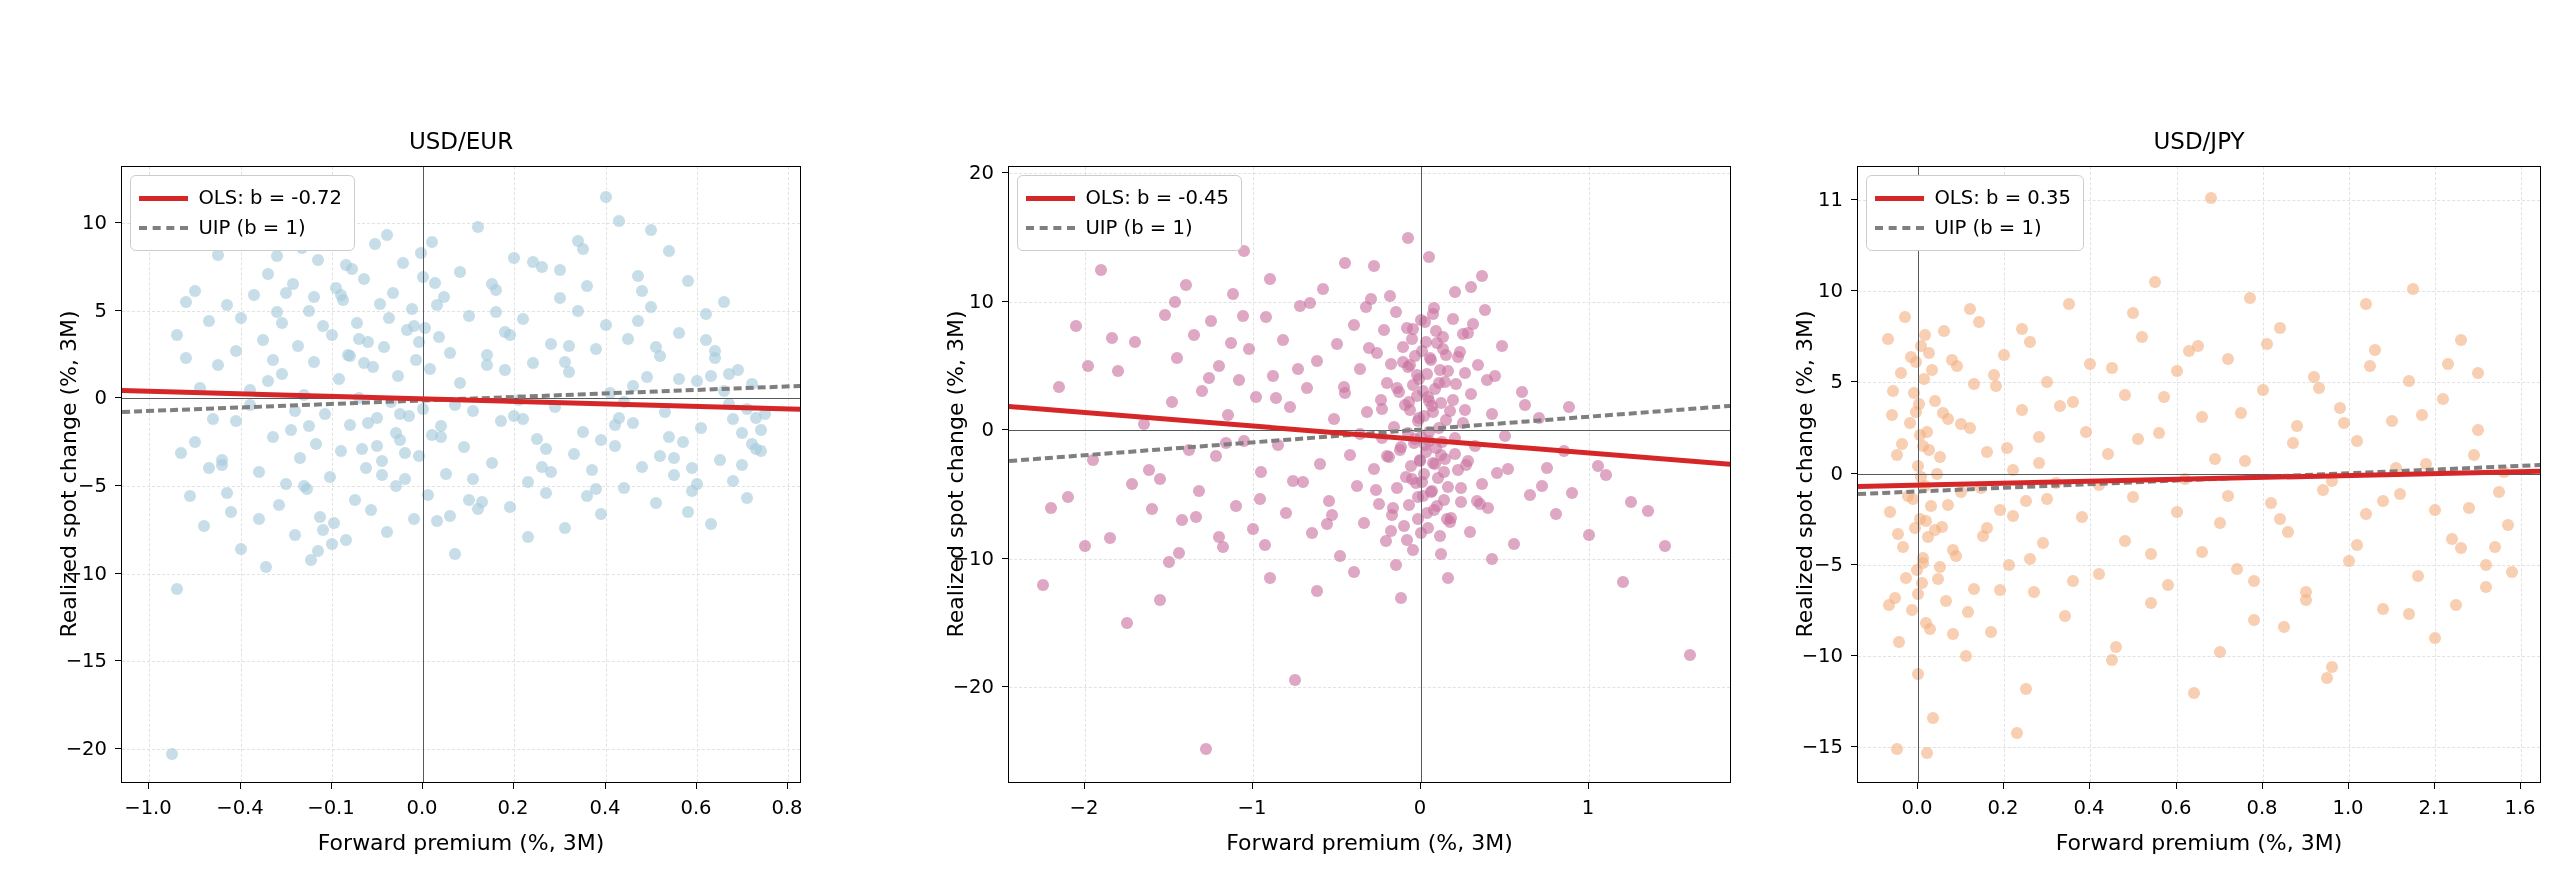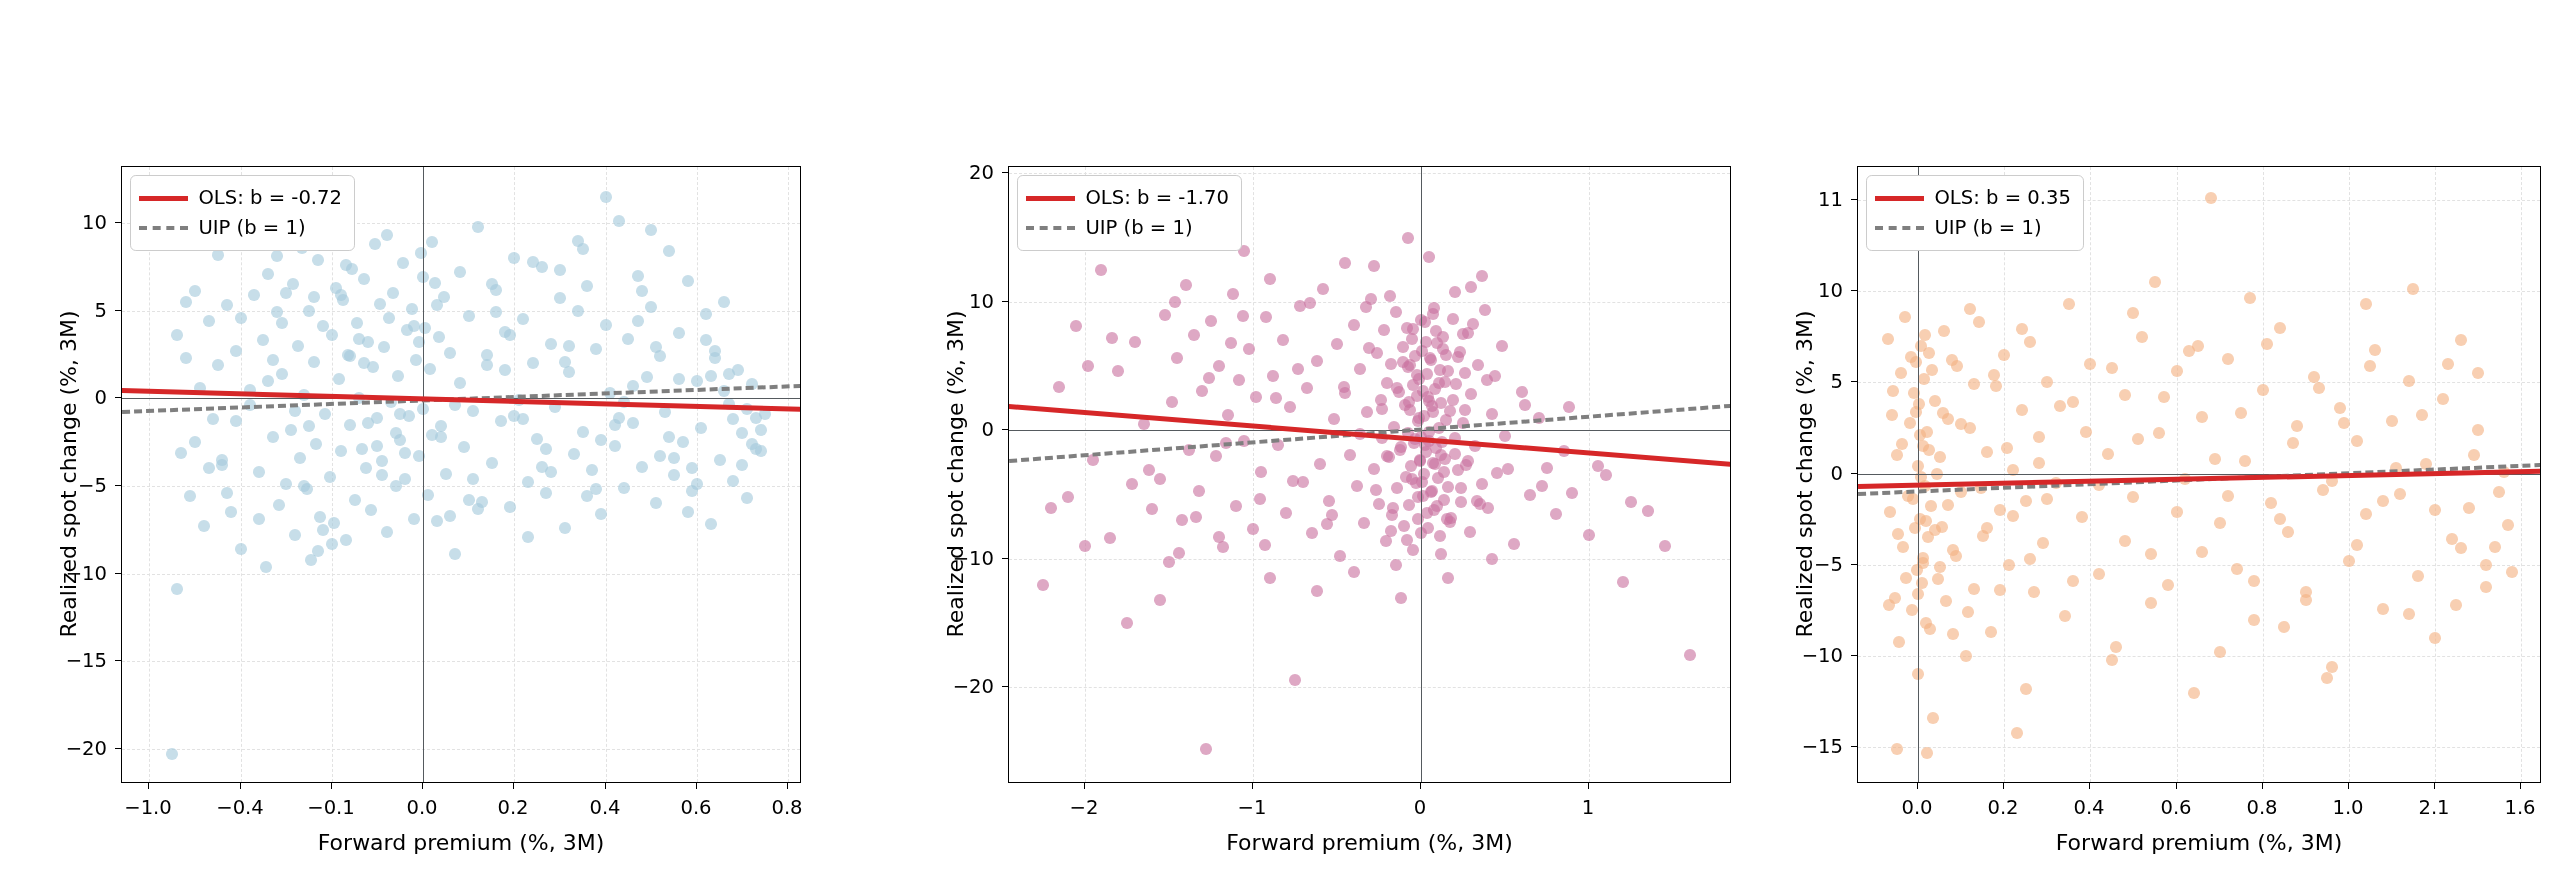--- a/index.html
+++ b/index.html
@@ -148,20 +148,21 @@
     line-height: 1;
   }
 </style>
 </head>
 <body>
 
 <div id="figure">
 
 
 <div class="panel" style="left: 121px; width: 680px;">
+      <div class="panel-title">USD/EUR</div>
       <div class="axes">
         <div class="gridline-v" style="left: 27px;"></div>
         <div class="gridline-v" style="left: 119px;"></div>
         <div class="gridline-v" style="left: 210px;"></div>
         <div class="gridline-v" style="left: 301px;"></div>
         <div class="gridline-v" style="left: 392px;"></div>
         <div class="gridline-v" style="left: 484px;"></div>
         <div class="gridline-v" style="left: 575px;"></div>
         <div class="gridline-v" style="left: 666px;"></div>
         <div class="gridline-h" style="top: 56px;"></div>
@@ -769,21 +770,21 @@
         <div class="pt" style="left: 656px; top: 379px; background: rgb(201, 115, 159); opacity: 0.62;"></div>
         <div class="pt" style="left: 392px; top: 431px; background: rgb(201, 115, 159); opacity: 0.62;"></div>
         <div class="pt" style="left: 439px; top: 411px; background: rgb(201, 115, 159); opacity: 0.62;"></div>
         <div class="pt" style="left: 336px; top: 96px; background: rgb(201, 115, 159); opacity: 0.62;"></div>
         <div class="pt" style="left: 473px; top: 109px; background: rgb(201, 115, 159); opacity: 0.62;"></div>
         <div class="fitline uip" style="width: 725px; left: 0px; top: 292px; transform: rotate(-4.36992deg);"></div>
         <div class="fitline ols" style="width: 725px; left: 0px; top: 237px; transform: rotate(4.58751deg);"></div>
         <div class="legend">
           <div class="legend-row">
             <div class="legend-swatch ols"></div>
-            <div class="legend-label">OLS: b = -1.70</div>
+            <div class="legend-label">OLS: b = -0.45</div>
           </div>
           <div class="legend-row">
             <div class="legend-swatch uip"></div>
             <div class="legend-label">UIP (b = 1)</div>
           </div>
         </div>
       </div>
       <div class="xtick" style="left: 76px; top: 617px;"></div>
       <div class="xticklabel" style="left: 76px; top: 630px;">−2</div>
       <div class="xtick" style="left: 244px; top: 617px;"></div>
@@ -799,20 +800,21 @@
       <div class="ytick" style="left: -6.4px; top: 263px;"></div>
       <div class="yticklabel" style="right: 737px; top: 263px;">0</div>
       <div class="ytick" style="left: -6.4px; top: 392px;"></div>
       <div class="yticklabel" style="right: 737px; top: 392px;">−10</div>
       <div class="ytick" style="left: -6.4px; top: 520px;"></div>
       <div class="yticklabel" style="right: 737px; top: 520px;">−20</div>
       <div class="xlabel" style="top: 664px; left: 0px;">Forward premium (%, 3M)</div>
       <div class="ylabel" style="left: -65px; top: 308px; transform: rotate(-90deg) translateX(-50%);">Realized spot change (%, 3M)</div>
     </div>
     <div class="panel" style="left: 1857px; width: 684px;">
+      <div class="panel-title">USD/JPY</div>
       <div class="axes">
         <div class="gridline-v" style="left: 60px;"></div>
         <div class="gridline-v" style="left: 146px;"></div>
         <div class="gridline-v" style="left: 232px;"></div>
         <div class="gridline-v" style="left: 319px;"></div>
         <div class="gridline-v" style="left: 405px;"></div>
         <div class="gridline-v" style="left: 491px;"></div>
         <div class="gridline-v" style="left: 577px;"></div>
         <div class="gridline-v" style="left: 663px;"></div>
         <div class="gridline-h" style="top: 33px;"></div>

